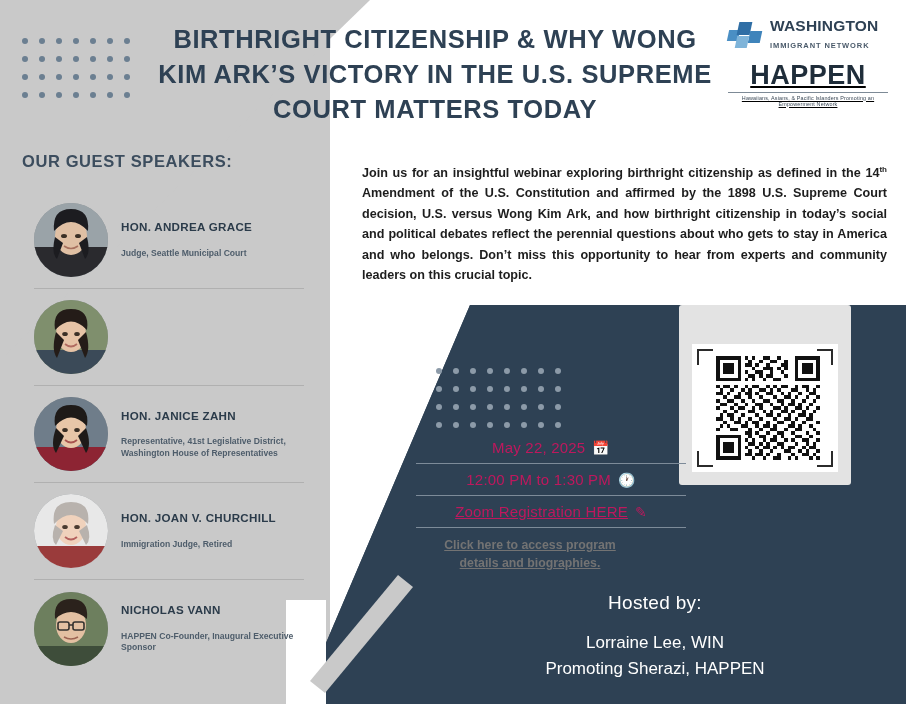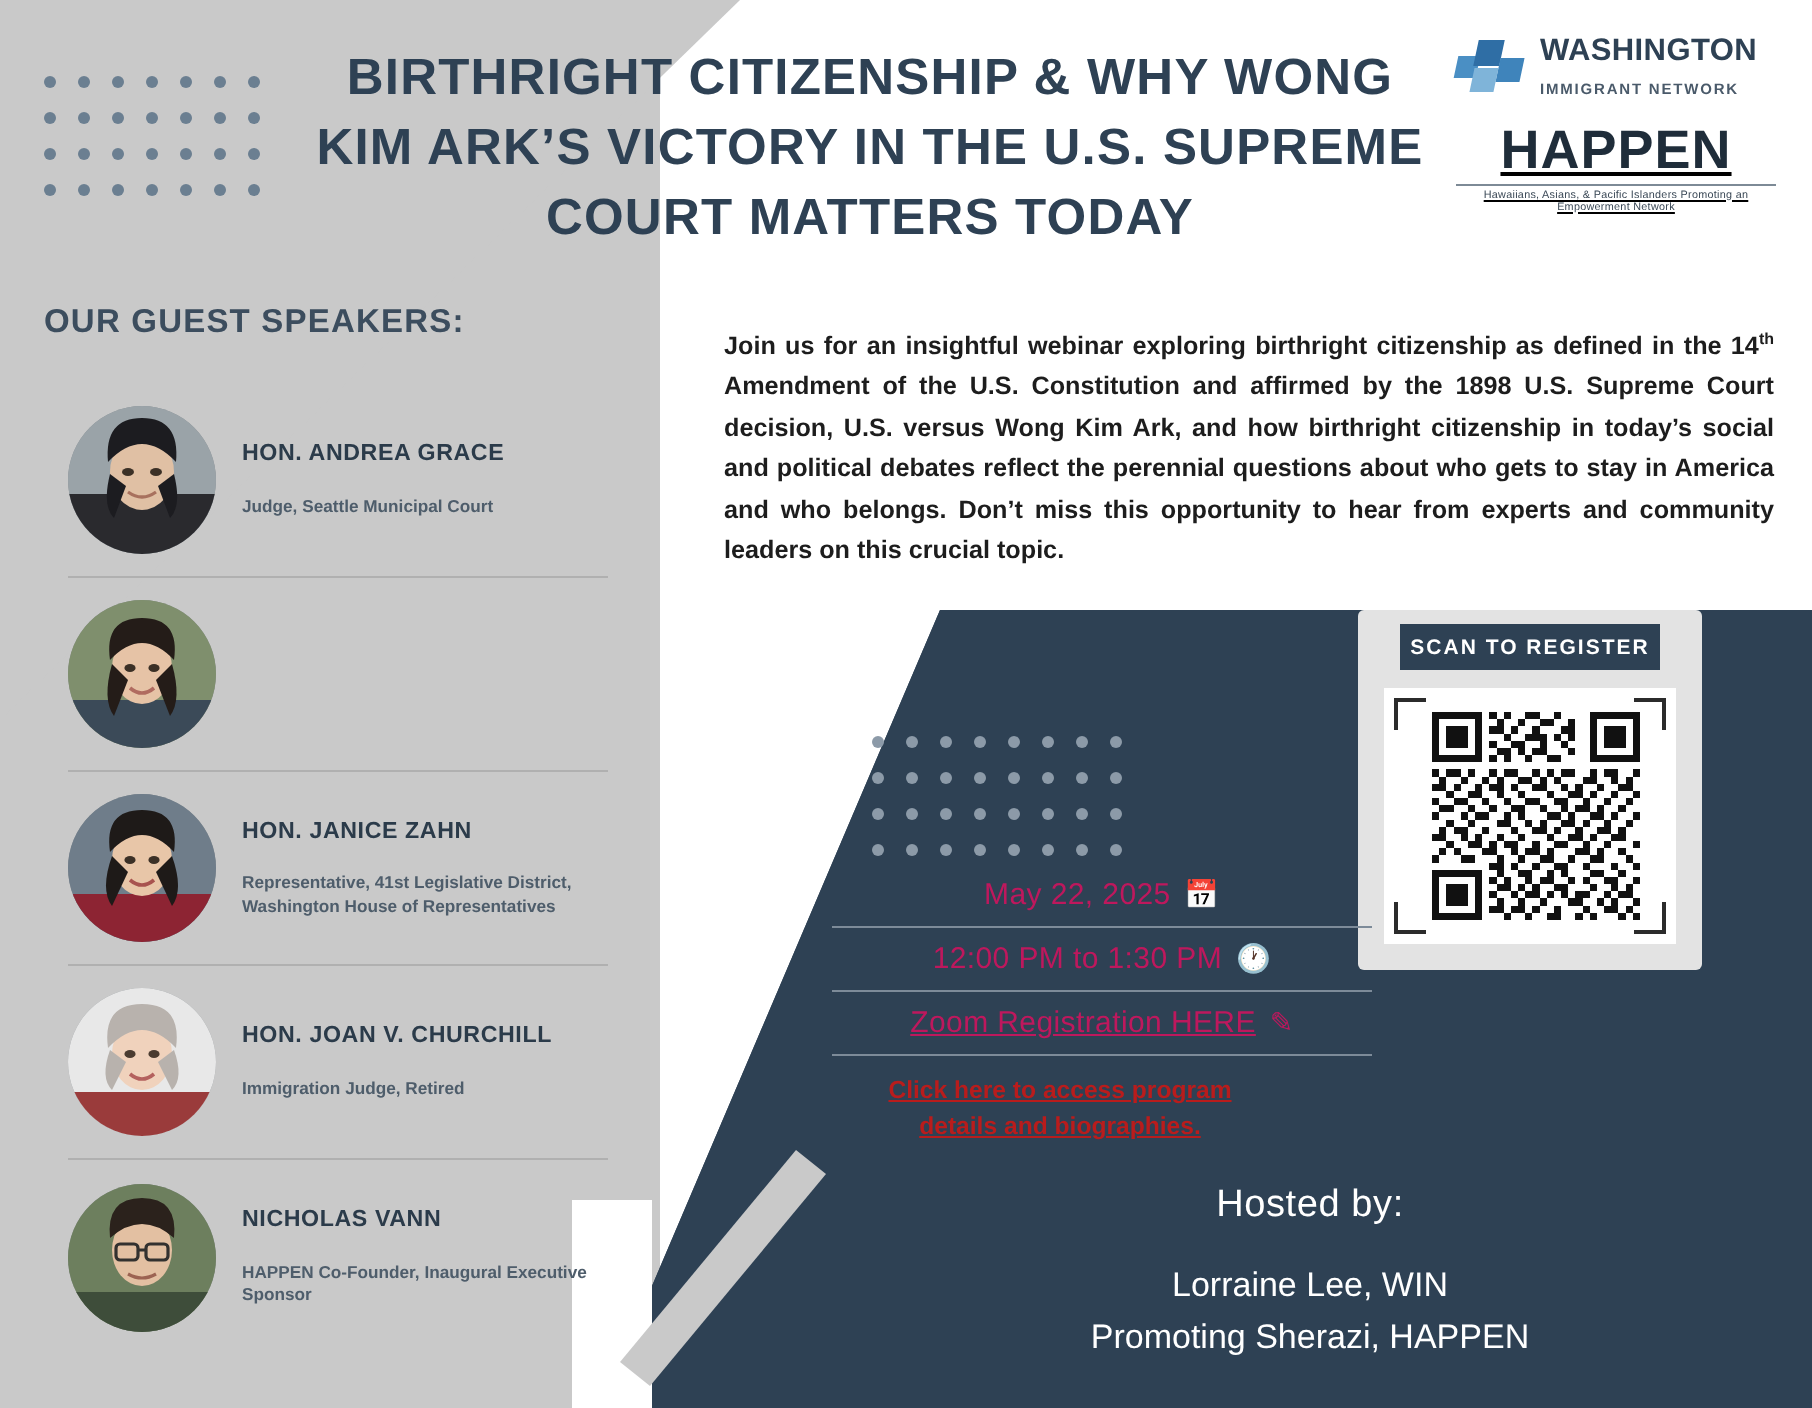--- a/index.html
+++ b/index.html
@@ -91,21 +91,21 @@
   }
 
   
   .logo-box {
     position: absolute;
     left: 728px; top: 18px;
     width: 160px;
     text-align: center;
   }
   .win-logo {
-    display: flex; align-items: flex-start; gap: 8px;
+    display: flex; align-items: center; gap: 8px;
     justify-content: flex-start;
   }
   .win-mark {
     width: 34px; height: 30px;
     position: relative;
     flex: 0 0 auto;
   }
   .win-mark i {
     position: absolute;
     background: #2f6ea5;
@@ -239,21 +239,21 @@
     letter-spacing: .2px;
   }
   .det-line.rule { border-bottom: 1px solid #7d8b99; }
   .det-icon { margin-left: 7px; font-size: 14px; }
   .det-link { text-decoration: underline; }
   .program-link {
     position: absolute;
     left: 430px; top: 537px;
     width: 200px;
     text-align: center;
-    color: #b91c1c;
+    color: #737373;
     font-size: 12.3px;
     font-weight: bold;
     line-height: 1.45;
     text-decoration: underline;
   }
   .hosted {
     position: absolute;
     left: 475px; top: 592px;
     width: 360px;
     text-align: center;
@@ -409,21 +409,20 @@
       </div>
     </div>
 
   </div>
 
   <div class="blurb">
     <span>Join us for an insightful webinar exploring birthright citizenship as defined in the 14</span><sup>th</sup><span> Amendment of the U.S. Constitution and affirmed by the 1898 U.S. Supreme Court decision, U.S. versus Wong Kim Ark, and how birthright citizenship in today’s social and political debates reflect the perennial questions about who gets to stay in America and who belongs. Don’t miss this opportunity to hear from experts and community leaders on this crucial topic.</span>
   </div>
 
   <div class="qr-panel"></div>
-  <div class="qr-banner">SCAN TO REGISTER</div>
   <div class="qr-frame">
     <span class="qr-corners">
       <i class="tl"></i><i class="tr"></i><i class="bl"></i><i class="br"></i>
     </span>
     <svg class="qr-code" viewBox="0 0 29 29" shape-rendering="crispEdges">
       <rect width="29" height="29" fill="#ffffff"></rect>
       <g fill="#111111">
         <rect x="0" y="0" width="7" height="1"></rect>
           <rect x="0" y="6" width="7" height="1"></rect>
         <rect x="0" y="0" width="1" height="7"></rect>

